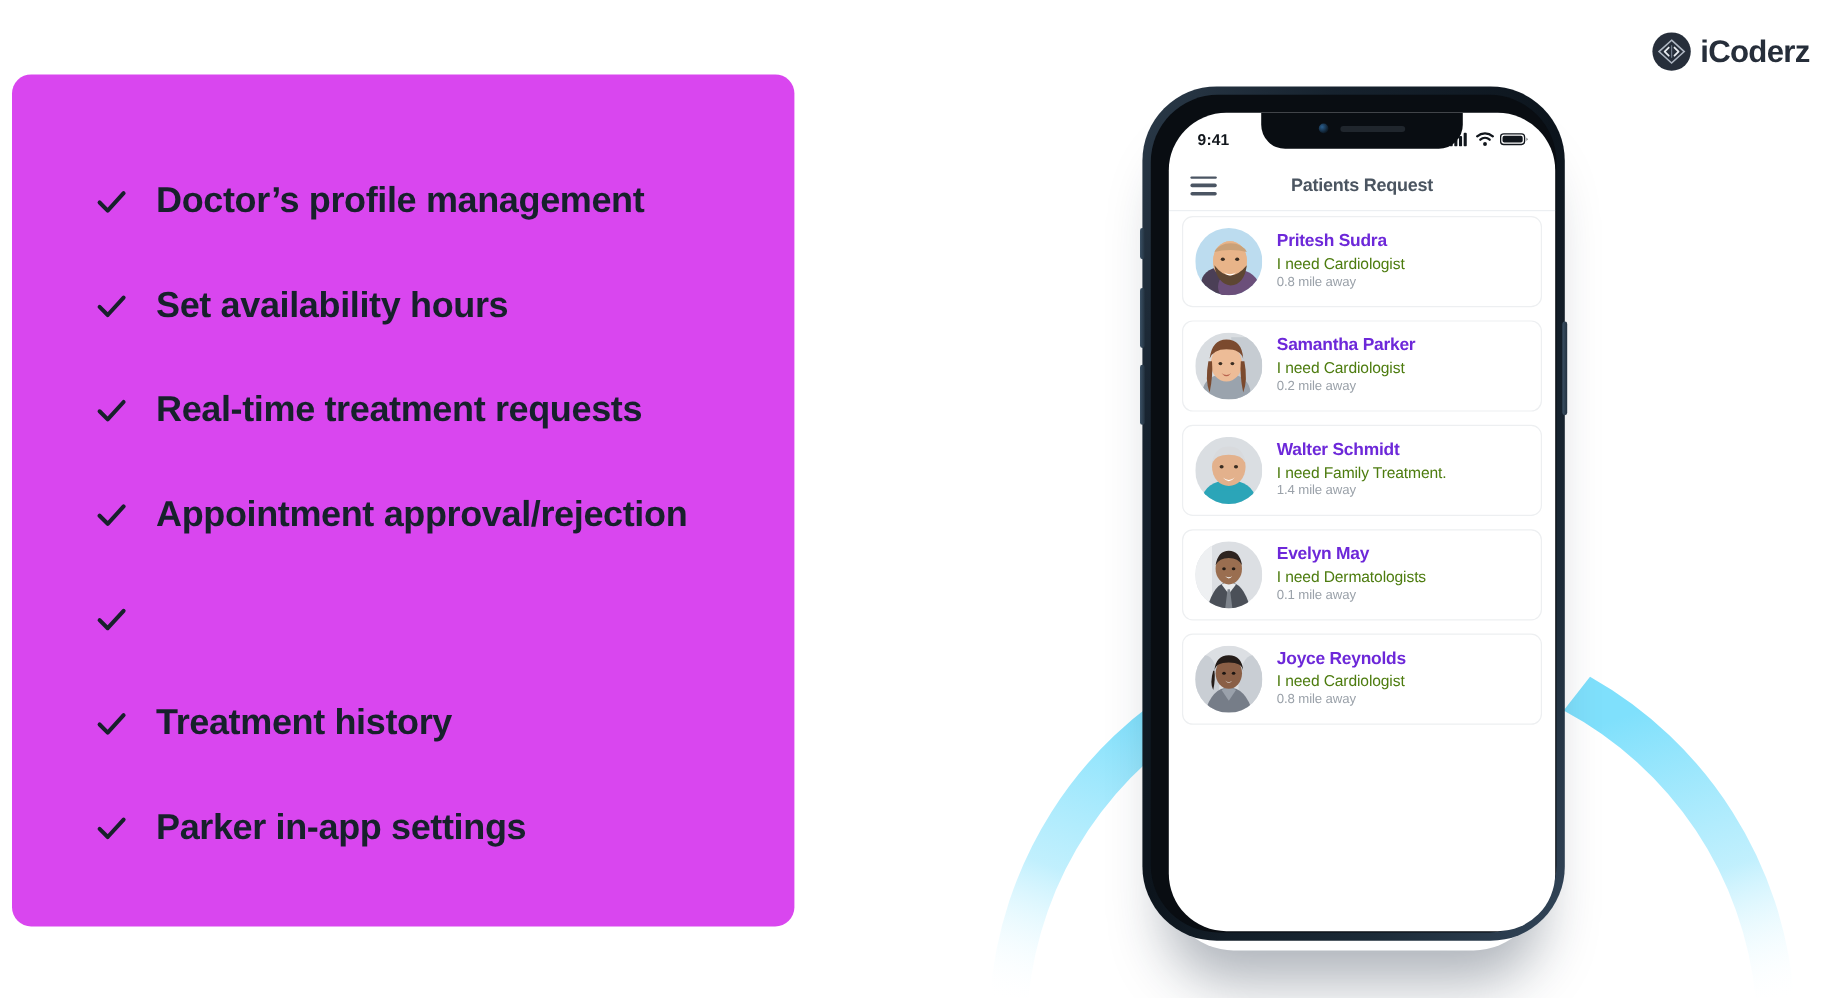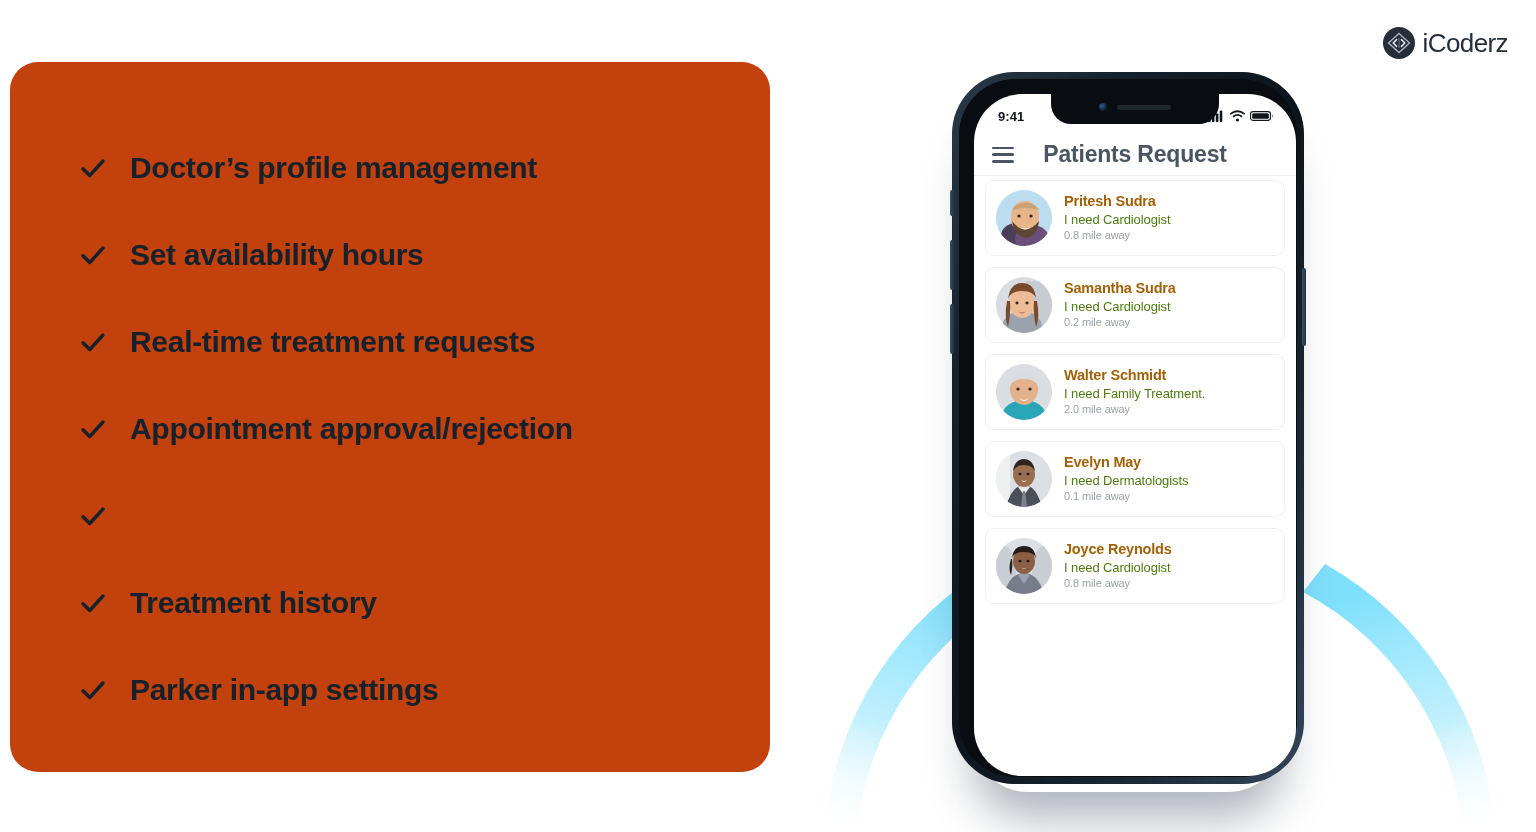--- a/index.html
+++ b/index.html
@@ -22,24 +22,24 @@
     height: 832px;
     background: #ffffff;
     overflow: hidden;
   }
 
   
   #feature-panel {
     position: absolute;
     left: 10px;
     top: 62px;
-    width: 760px;
+    width: 652px;
     height: 710px;
-    background: #c2410c;
-    border-radius: 28px;
+    background: #d946ef;
+    border-radius: 16px;
   }
   #feature-list {
     position: absolute;
     left: 68px;
     top: 62px;
     right: 30px;
   }
   .feature-item {
     display: flex;
     align-items: center;
@@ -67,21 +67,21 @@
     right: 28px;
     top: 26px;
     display: flex;
     align-items: center;
     gap: 7px;
   }
   #brand-mark { display: block; }
   #brand-name {
     font-family: "Liberation Sans", sans-serif;
     font-size: 26px;
-    font-weight: normal;
+    font-weight: bold;
     color: #262e3a;
     letter-spacing: -0.6px;
     line-height: 1;
   }
 
   
   #decor-arc {
     position: absolute;
     left: 795px;
     top: 540px;
@@ -224,21 +224,21 @@
     display: block;
     height: 2.2px;
     width: 100%;
     background: #4b5563;
     border-radius: 2px;
   }
   #app-title {
     width: 100%;
     text-align: center;
     font-family: "Liberation Sans", sans-serif;
-    font-size: 23px;
+    font-size: 15px;
     font-weight: bold;
     color: #4b5561;
     letter-spacing: -0.2px;
   }
 
   
   #patient-list {
     position: absolute;
     left: 0;
     top: 86px;
@@ -264,21 +264,21 @@
     height: 56px;
     border-radius: 50%;
     overflow: hidden;
     position: relative;
   }
   .patient-info { min-width: 0; }
   .patient-name {
     font-family: "Liberation Sans", sans-serif;
     font-size: 14.5px;
     font-weight: bold;
-    color: #a16207;
+    color: #6d28d9;
     letter-spacing: -0.2px;
     line-height: 1.25;
     white-space: nowrap;
   }
   .patient-need {
     font-family: "Liberation Sans", sans-serif;
     font-size: 13px;
     color: #4d7c0f;
     line-height: 1.35;
     letter-spacing: -0.1px;
@@ -461,21 +461,21 @@
                   <ellipse cx="26" cy="26" rx="13" ry="15" fill="#edbc97"></ellipse>
                   <path d="M12 22 q2 -16 14 -16 q13 0 14 16 q-2 -8 -14 -8 q-11 0 -14 8Z" fill="#7b4a2e"></path>
                   <path d="M11 24 q-3 16 1 26 q3 -14 2 -26Z" fill="#7b4a2e"></path>
                   <path d="M41 24 q3 16 -1 26 q-3 -14 -2 -26Z" fill="#7b4a2e"></path>
                   <ellipse cx="21" cy="26" rx="1.6" ry="1.4" fill="#3a2d22"></ellipse>
                   <ellipse cx="31" cy="26" rx="1.6" ry="1.4" fill="#3a2d22"></ellipse>
                   <path d="M22 34 q4 3 8 0 q-4 5 -8 0Z" fill="#b9644f"></path>
                 </svg>
               </div>
               <div class="patient-info">
-                <div class="patient-name">Samantha Sudra</div>
+                <div class="patient-name">Samantha Parker</div>
                 <div class="patient-need">I need Cardiologist</div>
                 <div class="patient-distance">0.2 mile away</div>
               </div>
             </div>
 
             <div class="patient-card">
               <div class="avatar">
                 <svg width="56" height="56" viewBox="0 0 56 56">
                   <rect width="56" height="56" fill="#dadee2"></rect>
                   <ellipse cx="28" cy="52" rx="22" ry="16" fill="#2ba5b8"></ellipse>
@@ -483,21 +483,21 @@
                   <path d="M14 22 q2 -14 14 -14 q12 0 14 14 q-3 -7 -14 -7 q-11 0 -14 7Z" fill="#d8dadd"></path>
                   <ellipse cx="22" cy="25" rx="1.7" ry="1.5" fill="#3a2d22"></ellipse>
                   <ellipse cx="34" cy="25" rx="1.7" ry="1.5" fill="#3a2d22"></ellipse>
                   <path d="M23 34 q5 4 10 0 q-5 6 -10 0Z" fill="#ffffff"></path>
                   <path d="M21 41 q7 4 14 0 l4 4 h-22Z" fill="#2ba5b8"></path>
                 </svg>
               </div>
               <div class="patient-info">
                 <div class="patient-name">Walter Schmidt</div>
                 <div class="patient-need">I need Family Treatment.</div>
-                <div class="patient-distance">2.0 mile away</div>
+                <div class="patient-distance">1.4 mile away</div>
               </div>
             </div>
 
             <div class="patient-card">
               <div class="avatar">
                 <svg width="56" height="56" viewBox="0 0 56 56">
                   <rect width="56" height="56" fill="#dcdfe3"></rect>
                   <rect x="0" y="0" width="14" height="56" fill="#eef0f2"></rect>
                   <path d="M10 56 q6 -22 18 -22 q12 0 18 22Z" fill="#4b5058"></path>
                   <path d="M22 36 l6 8 l6 -8 l-6 -3Z" fill="#e9ebed"></path>

